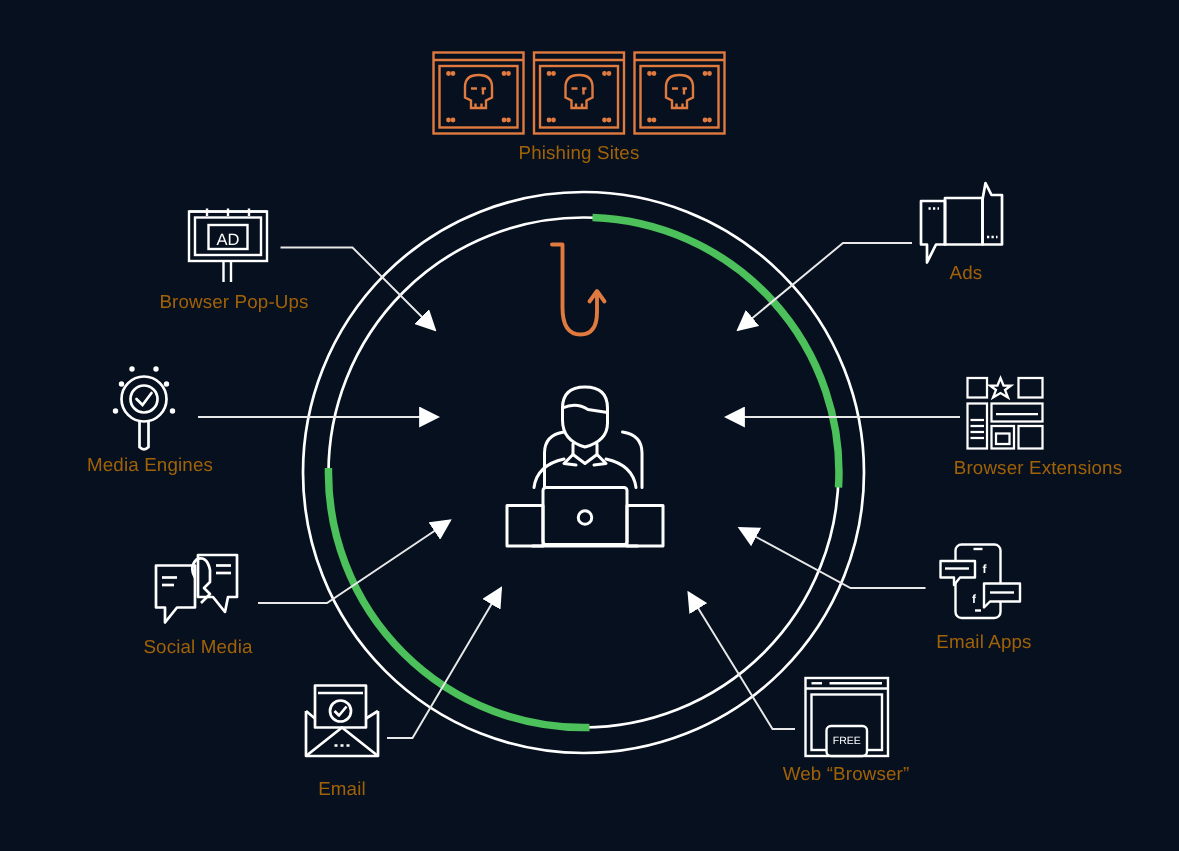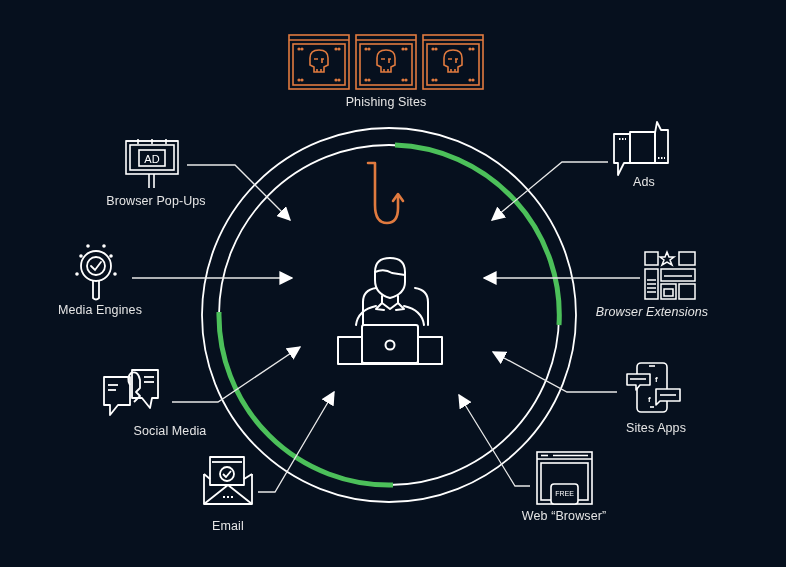--- a/index.html
+++ b/index.html
@@ -6,21 +6,21 @@
   body {
     width: 786px; height: 567px;
     background: #06101e;
     position: relative;
     overflow: hidden;
     font-family: "Liberation Sans", "DejaVu Sans", sans-serif;
   }
   #canvas { position: absolute; left: 0; top: 0; }
   .label {
     position: absolute;
-    color: #e5e5e5;
+    color: #a16207;
     font-size: 12.5px;
     white-space: nowrap;
     transform: translateX(-50%);
     letter-spacing: 0.1px;
   }
 </style>
 </head>
 <body>
 
 <svg id="canvas" width="786" height="567" viewBox="0 0 786 567">
@@ -213,18 +213,18 @@
     <path d="M655,133 L657,122 L661,130 L668,130 L668,163 L655,163 Z"></path>
     <rect x="630" y="132" width="25" height="31"></rect>
     <line x1="619" y1="139" x2="626" y2="139" stroke-dasharray="1.5 1.5"></line>
     <line x1="658" y1="158" x2="665" y2="158" stroke-dasharray="1.5 1.5"></line>
   </g>
 </svg>
 
 <div class="label" style="left:386px; top:95px;">Phishing Sites</div>
 <div class="label" style="left:156px; top:194px;text-align:right;">Browser Pop-Ups</div>
 <div class="label" style="left:100px; top:303px;">Media Engines</div>
-<div class="label" style="left:132px; top:424px;margin-left:38px;">Social Media</div>
+<div class="label" style="left:132px; top:424px;">Social Media</div>
 <div class="label" style="left:228px; top:519px;">Email</div>
 <div class="label" style="left:564px; top:509px;">Web “Browser”</div>
-<div class="label" style="left:656px; top:421px;">Sites Apps</div>
-<div class="label" style="left:652px; top:305px;font-style:italic;">Browser Extensions</div>
+<div class="label" style="left:656px; top:421px;">Email Apps</div>
+<div class="label" style="left:692px; top:305px;">Browser Extensions</div>
 <div class="label" style="left:644px; top:175px;">Ads</div>
 
 </body></html>

